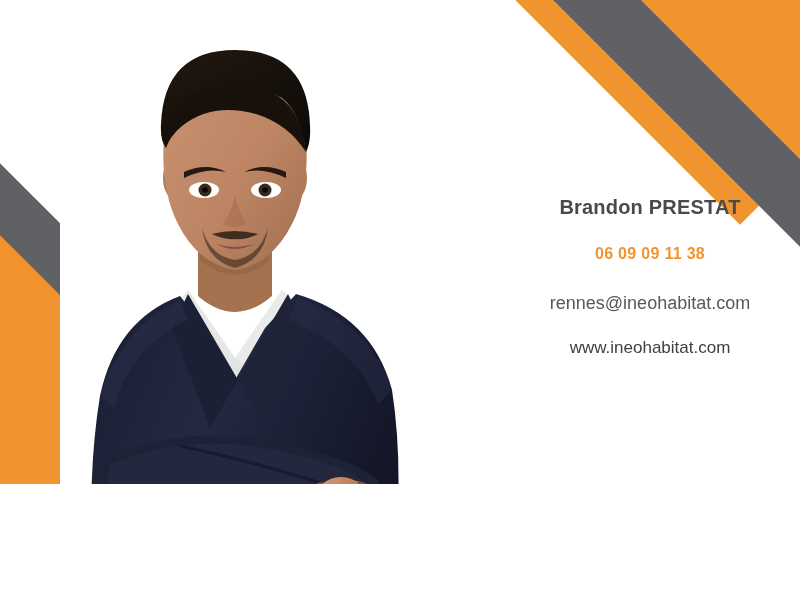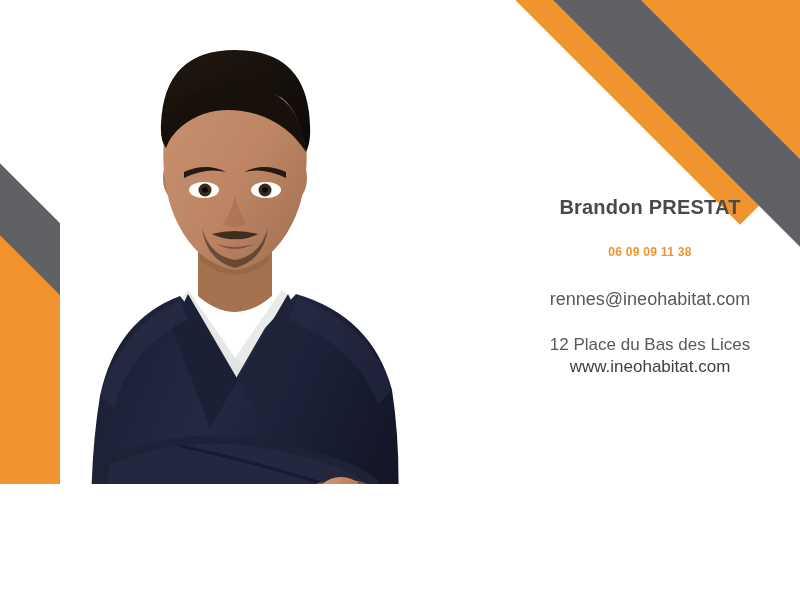--- a/index.html
+++ b/index.html
@@ -78,21 +78,21 @@
     color: #4a4a4a;
   }
   #contact-name {
     font-size: 20px;
     font-weight: bold;
     color: #4a4a4a;
     letter-spacing: .2px;
   }
   #contact-phone {
     margin-top: 26px;
-    font-size: 12px;
+    font-size: 16px;
     font-weight: bold;
     color: #f1942f;
     letter-spacing: .3px;
   }
   #contact-email {
     margin-top: 30px;
     font-size: 18px;
     color: #585858;
   }
   #contact-address {
@@ -221,21 +221,20 @@
 
       <ellipse cx="185" cy="566" rx="150" ry="10" fill="#6c6f74" opacity="0.5"></ellipse>
     </svg>
   </div>
 
   <div id="contact">
     <div id="contact-name">Brandon PRESTAT</div>
     <div id="contact-phone">06 09 09 11 38</div>
     <div id="contact-email">rennes@ineohabitat.com</div>
     <div id="contact-address">
-      <div>12 Place du Bas des Lices</div>
     </div>
     <div id="contact-website">www.ineohabitat.com</div>
   </div>
 
   <div id="logo">
     <svg width="282" height="100" viewBox="0 0 282 100" xmlns="http://www.w3.org/2000/svg">
 
       <g fill="#4d4d4d">
         <rect x="4" y="8" width="13" height="42"></rect>
         <rect x="26" y="8" width="12" height="42"></rect>

